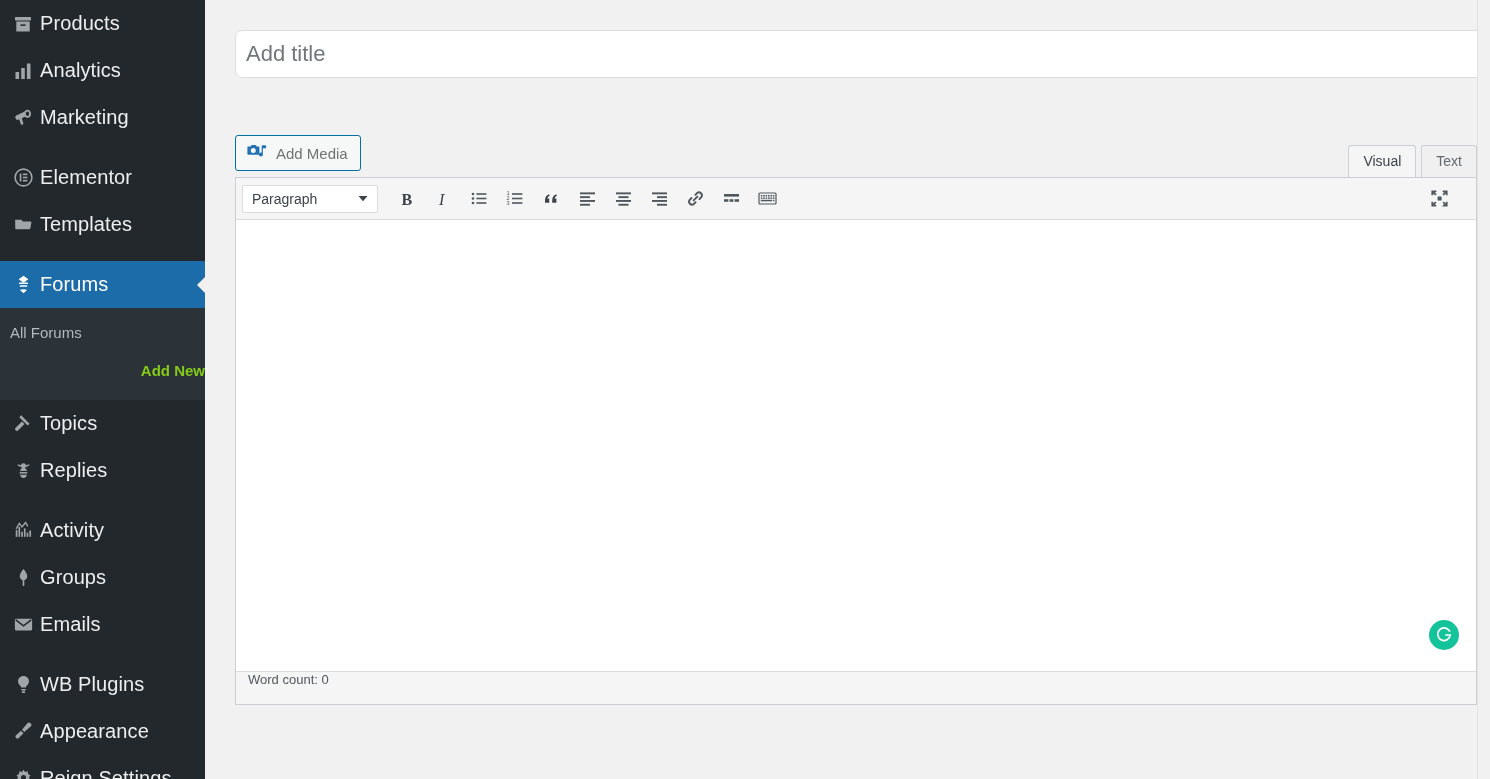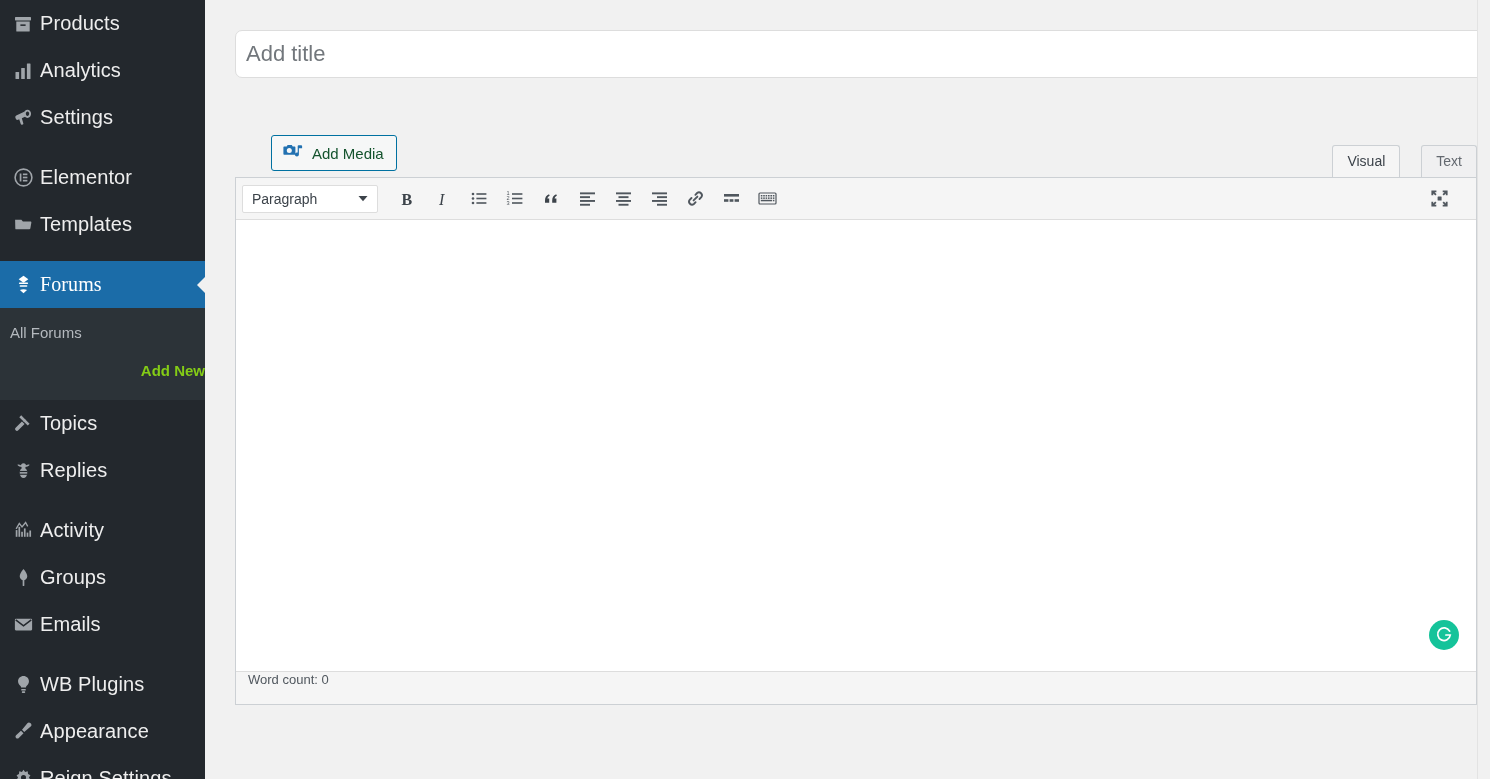--- a/index.html
+++ b/index.html
@@ -35,21 +35,20 @@
     color: #a0a5aa;
   }
   .menu-item .mi-label {
     color: #eeeeee;
     font-size: 20px;
     letter-spacing: .1px;
     white-space: nowrap;
   }
   .menu-item.current {
     background: #1b6ca8;
-    font-family: Liberation Serif, serif;
   }
   .menu-item.current .mi-label { color: #ffffff; }
   .menu-item.current .mi-icon { color: #ffffff; }
   .menu-item.current .arrow {
     position: absolute;
     right: -1px; top: 50%;
     transform: translateY(-50%);
     width: 0; height: 0;
     border-top: 9px solid transparent;
     border-bottom: 9px solid transparent;
@@ -98,32 +97,32 @@
     width: 1242px;
     position: relative;
     height: 42px;
   }
   .add-media-btn {
     display: inline-flex; align-items: center;
     height: 36px;
     padding: 0 12px 0 11px;
     border: 1px solid #0071a1;
     background: #f6f7f7;
-    color: #14532d;
+    color: #737373;
     font-size: 15px;
     border-radius: 3px;
     cursor: pointer;
     position: absolute;
-    left: 0; top: 0; margin-left: 36px;
+    left: 0; top: 0;
   }
   .add-media-btn .am-label { margin-left: 9px; }
 
   .editor-tabs {
     position: absolute; right: 0; bottom: 0;
-    display: flex; align-items: flex-end; gap: 16px;
+    display: flex; align-items: flex-end;
   }
   .editor-tab {
     border: 1px solid #ccd0d4;
     border-bottom: none;
     background: #f0f0f1;
     color: #646970;
     font-size: 14px;
     padding: 7px 14px 8px 14px;
     margin-left: 5px;
     cursor: pointer;
@@ -232,21 +231,21 @@
       </span>
       <span class="mi-label">Analytics</span>
     </div>
     <div class="menu-item">
       <span class="mi-icon">
         <svg width="21" height="21" viewBox="0 0 20 20" fill="currentColor">
             <path d="M13.8 2.6c2 0 3.4 1.7 3.4 3.9s-1.4 3.9-3.4 3.9-3.4-1.7-3.4-3.9 1.4-3.9 3.4-3.9zm0 1.8c-.9 0-1.6.9-1.6 2.1s.7 2.1 1.6 2.1 1.6-.9 1.6-2.1-.7-2.1-1.6-2.1z"></path>
             <path d="M11.2 4.3 3.1 8.2c-.8.4-1.1 1.3-.8 2.1l.5 1.1c.4.8 1.3 1.1 2.1.8l1-.5 1.5 4.6c.2.5.7.8 1.2.6l.6-.2c.5-.2.8-.8.6-1.3L8.4 10.7l3.5-1.7c-.6-.7-.9-1.7-.9-2.8 0-.7.1-1.3.2-1.9z"></path>
           </svg>
       </span>
-      <span class="mi-label">Settings</span>
+      <span class="mi-label">Marketing</span>
     </div>
   </div>
 
   <div class="menu-sep"></div>
 
   <div>
     <div class="menu-item">
       <span class="mi-icon">
         <svg width="21" height="21" viewBox="0 0 20 20" fill="none" stroke="currentColor" stroke-width="1.5">
             <circle cx="10" cy="10" r="8"></circle>

